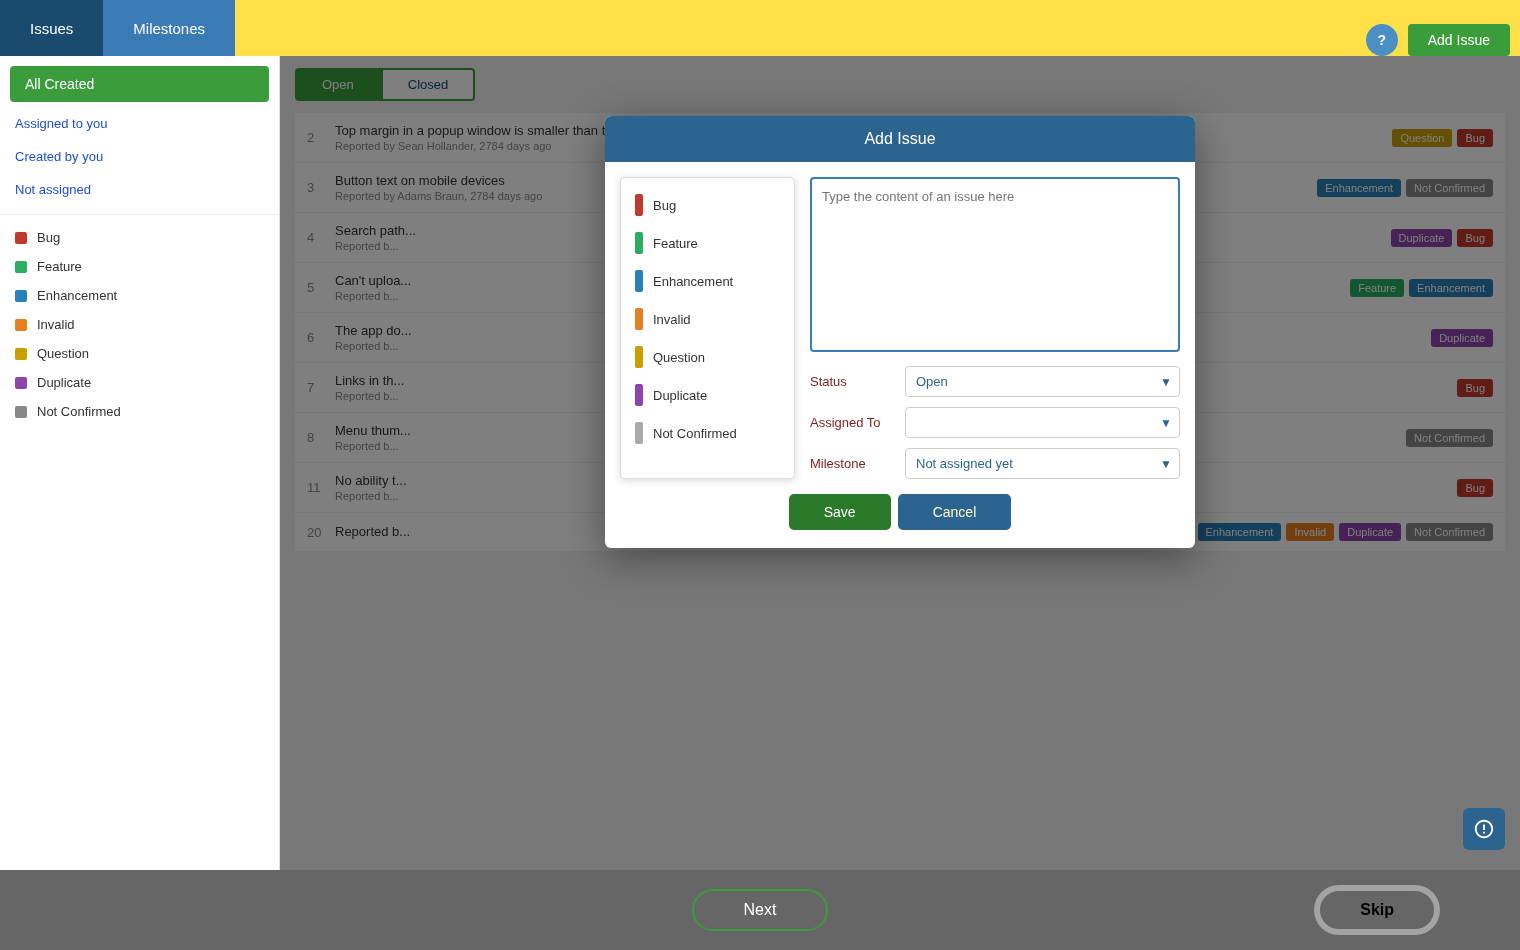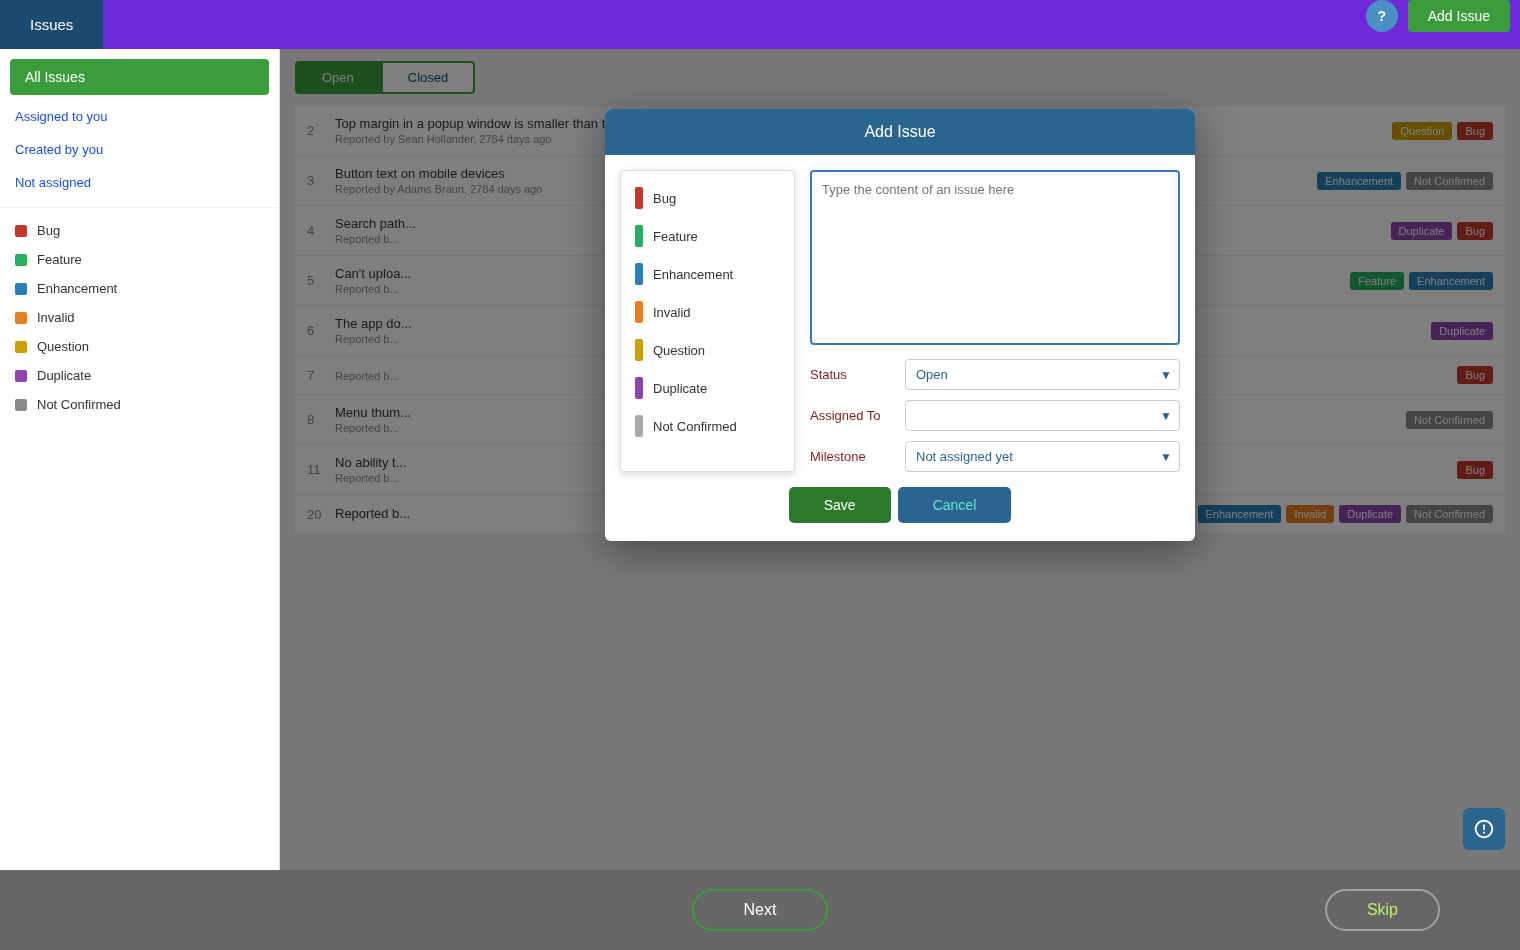--- a/index.html
+++ b/index.html
@@ -8,23 +8,23 @@
       background: #5a5a5a;
       width: 1520px;
       height: 950px;
       overflow: hidden;
       position: relative;
     }
 
     
     .top-nav {
       display: flex;
-      height: 49px;
-      background: #6d28d9;
-      align-items: flex-start;
+      height: 56px;
+      background: #fde047;
+      align-items: flex-end;
     }
     .nav-tab {
       height: 100%;
       display: flex;
       align-items: center;
       justify-content: center;
       padding: 0 30px;
       color: #fff;
       font-size: 15px;
       cursor: pointer;
@@ -313,21 +313,21 @@
       background: #2a7a2a;
       color: #fff;
       border: none;
       padding: 10px 35px;
       border-radius: 5px;
       font-size: 14px;
       cursor: pointer;
     }
     .btn-cancel {
       background: #2c6490;
-      color: #5eead4;
+      color: #fef9c3;
       border: none;
       padding: 10px 35px;
       border-radius: 5px;
       font-size: 14px;
       cursor: pointer;
     }
 
     
     .annotation-layer {
       position: absolute;
@@ -355,26 +355,27 @@
       color: #fff;
       padding: 10px 50px;
       border-radius: 25px;
       font-size: 16px;
       cursor: pointer;
     }
     .btn-skip {
       position: absolute;
       right: 80px;
       background: transparent;
-      border: 2px solid #a3a3a3;
-      color: #bef264;
+      border: 6px solid #a3a3a3;
+      color: #000000;
       padding: 10px 40px;
       border-radius: 25px;
       font-size: 16px;
       cursor: pointer;
+      font-weight: bold;
     }
 
     
     .chat-widget {
       position: absolute;
       bottom: 100px;
       right: 15px;
       width: 42px;
       height: 42px;
       background: #2c6490;
@@ -385,35 +386,38 @@
       z-index: 250;
       cursor: pointer;
     }
   </style>
 </head>
 <body>
 
 <div class="top-nav">
   <div class="nav-tab active">
     <span>Issues</span>
+  </div>
+  <div class="nav-tab milestones">
+    <span>Milestones</span>
   </div>
   <div class="nav-spacer"></div>
   <div class="help-btn">
     <span>?</span>
   </div>
   <div class="add-issue-btn">
     <span>Add Issue</span>
   </div>
 </div>
 
 <div class="main-layout">
 
   <div class="sidebar">
     <div class="sidebar-all-issues">
-      <span>All Issues</span>
+      <span>All Created</span>
     </div>
     <div class="sidebar-item">
       <span>Assigned to you</span>
     </div>
     <div class="sidebar-item">
       <span>Created by you</span>
     </div>
     <div class="sidebar-item">
       <span>Not assigned</span>
     </div>
@@ -509,20 +513,21 @@
           <div class="issue-title">The app do...</div>
           <div class="issue-sub">Reported b...</div>
         </div>
         <div class="issue-tags">
           <span class="tag tag-duplicate">Duplicate</span>
         </div>
       </div>
       <div class="issue-row">
         <span class="issue-num">7</span>
         <div class="issue-info">
+          <div class="issue-title">Links in th...</div>
           <div class="issue-sub">Reported b...</div>
         </div>
         <div class="issue-tags">
           <span class="tag tag-bug">Bug</span>
         </div>
       </div>
       <div class="issue-row">
         <span class="issue-num">8</span>
         <div class="issue-info">
           <div class="issue-title">Menu thum...</div>

